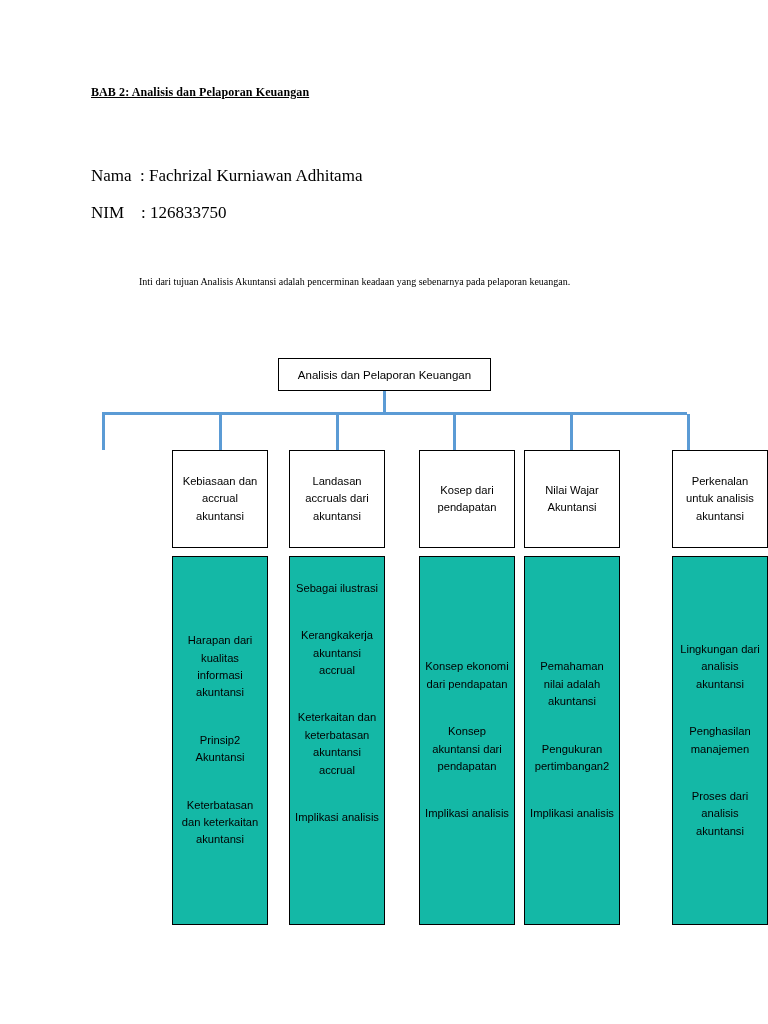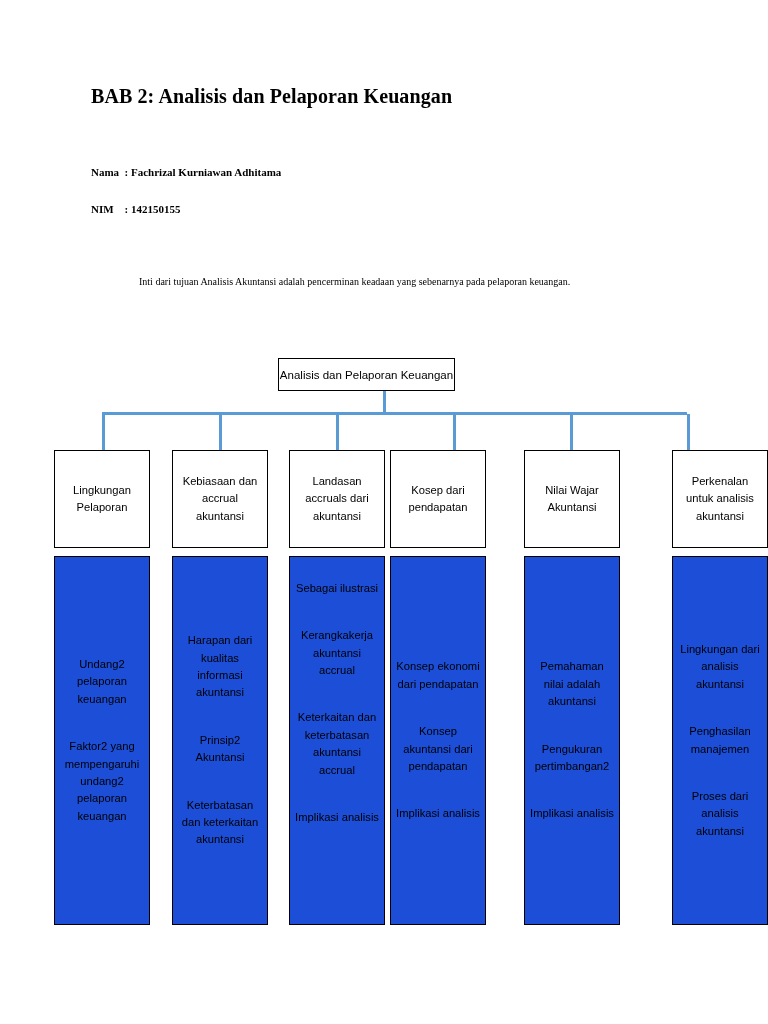--- a/index.html
+++ b/index.html
@@ -18,30 +18,31 @@
   .page {
     position: relative;
     width: 768px;
     height: 1024px;
   }
   .doc-title {
     position: absolute;
     left: 91px;
     top: 85px;
     font-family: "Liberation Serif", serif;
-    font-size: 20px;
+    font-size: 12px;
     font-weight: bold;
+    text-decoration: underline;
     letter-spacing: 0.1px;
   }
   .meta-line {
     position: absolute;
     left: 91px;
     font-family: "Liberation Serif", serif;
-    font-size: 11px;
-    font-weight: bold;
+    font-size: 17px;
+    font-weight: normal;
     white-space: pre;
   }
   .meta-name { top: 166px; }
   .meta-nim  { top: 203px; }
 
   .para {
     position: absolute;
     left: 91px;
     top: 272px;
     width: 590px;
@@ -57,21 +58,21 @@
     position: absolute;
     left: 0;
     top: 0;
     width: 768px;
     height: 1024px;
   }
   .root-box {
     position: absolute;
     left: 278px;
     top: 358px;
-    width: 177px;
+    width: 213px;
     height: 33px;
     border: 1.6px solid #000;
     background: #fff;
     display: flex;
     align-items: center;
     justify-content: center;
     font-family: "Liberation Sans", sans-serif;
     font-size: 11.5px;
     text-align: center;
     box-sizing: border-box;
@@ -116,21 +117,21 @@
     font-family: "Liberation Sans", sans-serif;
     font-size: 11.2px;
     line-height: 1.55;
     padding: 2px 4px;
   }
   .body-box {
     margin-top: 8px;
     width: 96px;
     height: 369px;
     border: 1.7px solid #000;
-    background: #1d4ed8;
+    background: #14b8a6;
     box-sizing: border-box;
     display: flex;
     flex-direction: column;
     align-items: center;
     justify-content: center;
     text-align: center;
     font-family: "Liberation Sans", sans-serif;
     font-size: 11.2px;
     line-height: 1.55;
     padding: 4px 4px;
@@ -145,66 +146,59 @@
   }
 </style>
 </head>
 <body>
 
 <div class="page">
 
   <div class="doc-title">BAB 2: Analisis dan Pelaporan Keuangan</div>
 
   <div class="meta-line meta-name">Nama  : Fachrizal Kurniawan Adhitama</div>
-  <div class="meta-line meta-nim">NIM    : 142150155</div>
+  <div class="meta-line meta-nim">NIM    : 126833750</div>
 
   <div class="para">Inti dari tujuan Analisis Akuntansi adalah pencerminan keadaan yang sebenarnya pada pelaporan keuangan.</div>
 
   <div class="diagram">
 
     <div class="root-box">Analisis dan Pelaporan Keuangan</div>
 
     <div class="conn conn-v-root" style="background: rgb(91, 155, 213);"></div>
     <div class="conn conn-h" style="background: rgb(91, 155, 213);"></div>
 
     <div class="conn conn-drop" style="left: 102px; background: rgb(91, 155, 213);"></div>
     <div class="conn conn-drop" style="left: 219px; background: rgb(91, 155, 213);"></div>
     <div class="conn conn-drop" style="left: 336px; background: rgb(91, 155, 213);"></div>
     <div class="conn conn-drop" style="left: 453px; background: rgb(91, 155, 213);"></div>
     <div class="conn conn-drop" style="left: 570px; background: rgb(91, 155, 213);"></div>
     <div class="conn conn-drop" style="left: 687px; background: rgb(91, 155, 213);"></div>
 
-    <div class="col" style="left:54px;">
-      <div class="head-box">Lingkungan Pelaporan</div>
-      <div class="body-box">
-        <div class="item">Undang2 pelaporan keuangan</div>
-        <div class="item">Faktor2 yang mempengaruhi undang2 pelaporan keuangan</div>
-      </div>
-    </div>
 
     <div class="col" style="left:172px;">
       <div class="head-box">Kebiasaan dan accrual akuntansi</div>
       <div class="body-box">
         <div class="item">Harapan dari kualitas informasi akuntansi</div>
         <div class="item">Prinsip2 Akuntansi</div>
         <div class="item">Keterbatasan dan keterkaitan akuntansi</div>
       </div>
     </div>
 
     <div class="col" style="left:289px;border-radius:20px;">
       <div class="head-box">Landasan accruals dari akuntansi</div>
       <div class="body-box align-top">
         <div class="item">Sebagai ilustrasi</div>
         <div class="item">Kerangkakerja akuntansi accrual</div>
         <div class="item">Keterkaitan dan keterbatasan akuntansi accrual</div>
         <div class="item">Implikasi analisis</div>
       </div>
     </div>
 
-    <div class="col" style="left:390px;border-radius:18px;">
+    <div class="col" style="left:419px;border-radius:18px;">
       <div class="head-box">Kosep dari pendapatan</div>
       <div class="body-box">
         <div class="item">Konsep ekonomi dari pendapatan</div>
         <div class="item">Konsep akuntansi dari pendapatan</div>
         <div class="item">Implikasi analisis</div>
       </div>
     </div>
 
     <div class="col" style="left:524px;">
       <div class="head-box">Nilai Wajar Akuntansi</div>

